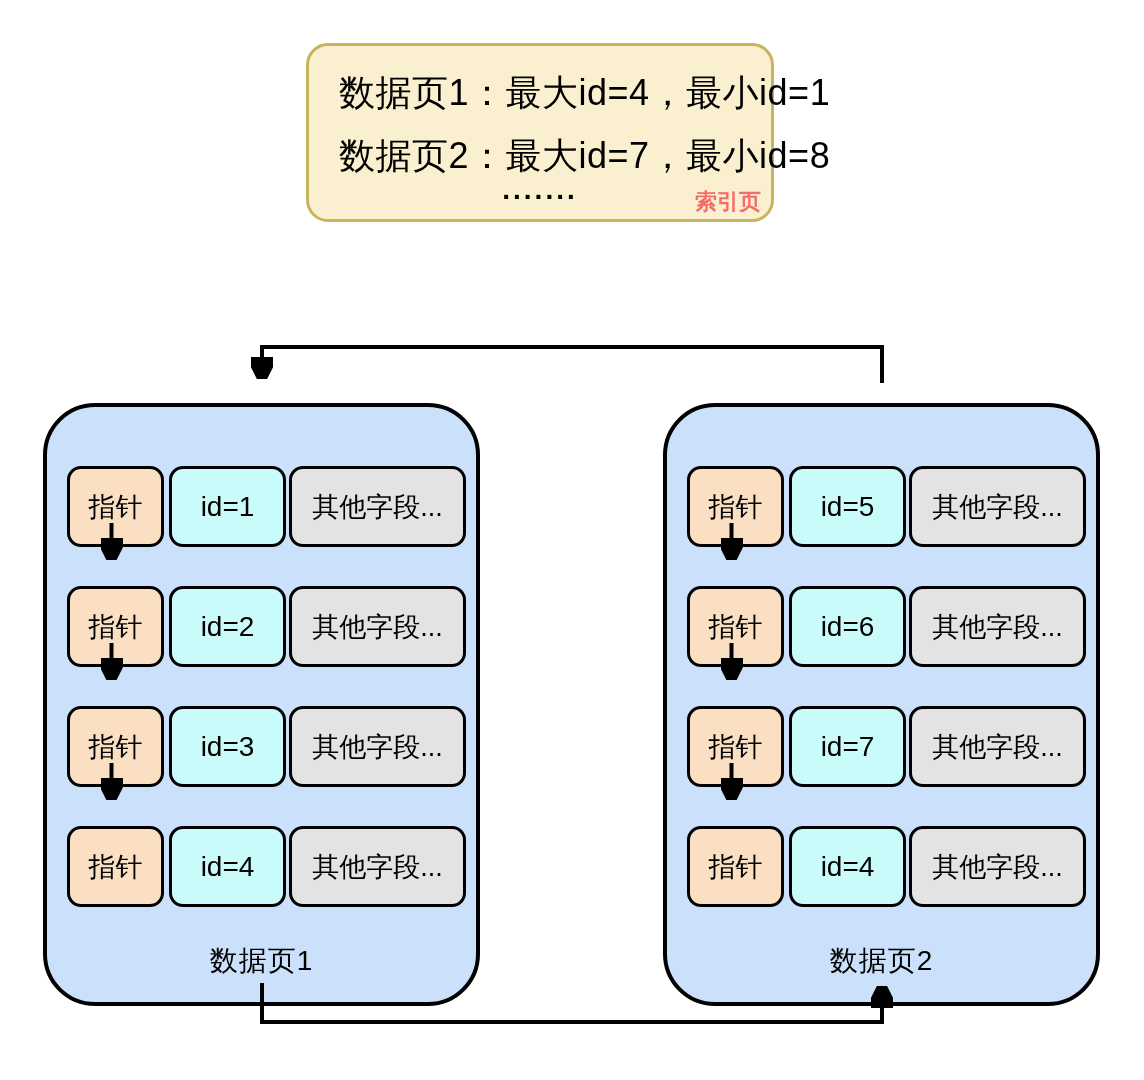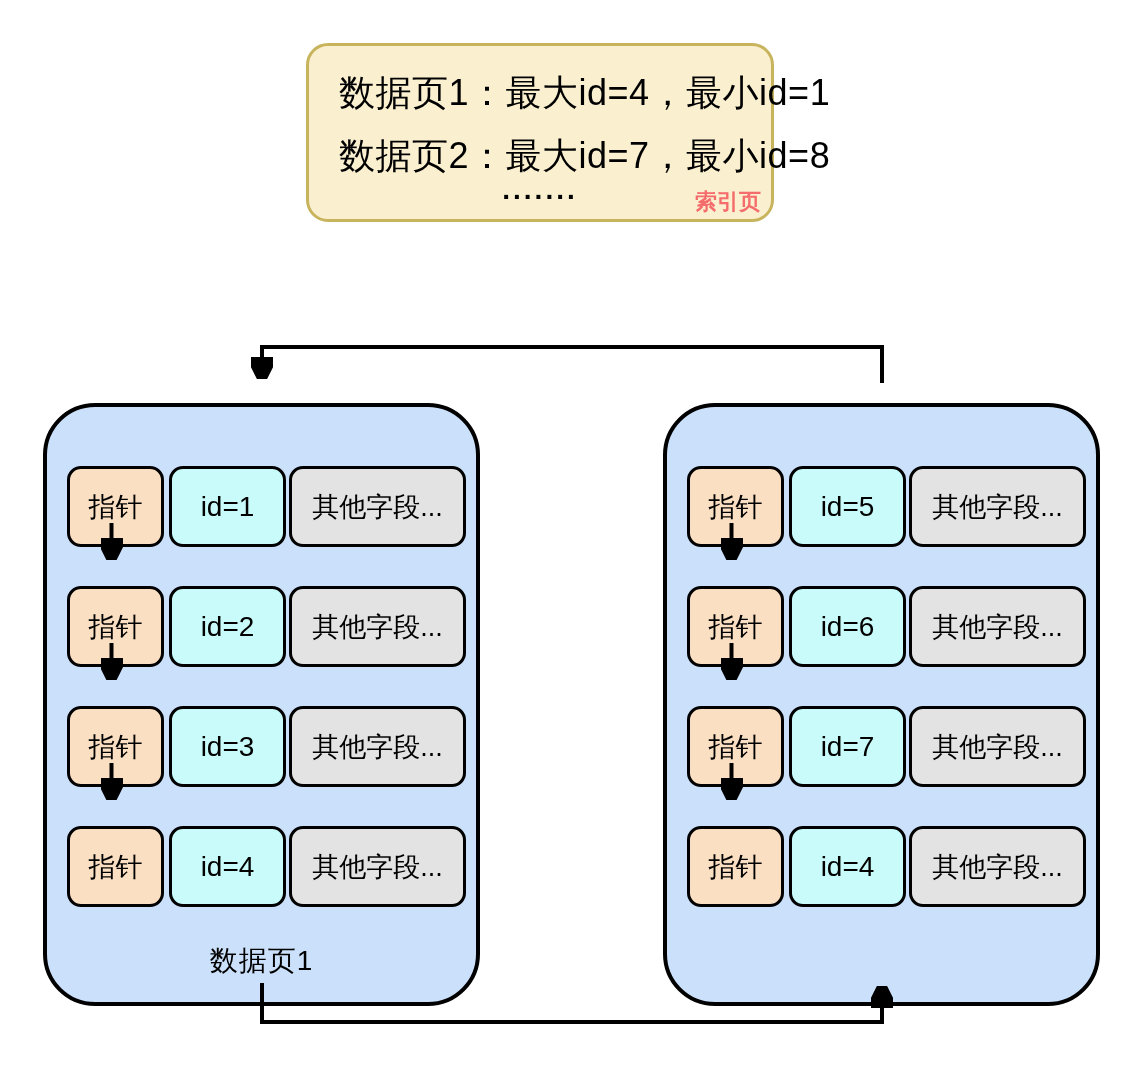--- a/index.html
+++ b/index.html
@@ -144,20 +144,21 @@
     <div class="row r2">
       <div class="cell pointer">指针</div>
       <div class="cell id">id=7</div>
       <div class="cell other">其他字段...</div>
     </div>
     <div class="row r3">
       <div class="cell pointer">指针</div>
       <div class="cell id">id=4</div>
       <div class="cell other">其他字段...</div>
     </div>
+    <div class="page-label">数据页2</div>
   </div>
 
   <svg class="overlay" viewBox="0 0 1144 1080" xmlns="http://www.w3.org/2000/svg">
     <defs>
       <marker id="arrowhead" viewBox="0 0 10 10" refX="8" refY="5" markerWidth="5.5" markerHeight="5.5" orient="auto-start-reverse">
         <path d="M 0 0 L 10 5 L 0 10 L 2.5 5 Z" fill="#000" stroke="none"></path>
       </marker>
     </defs>
 
     <path d="M 111.5 523 L 111.5 556" marker-end="url(#arrowhead)"></path>

